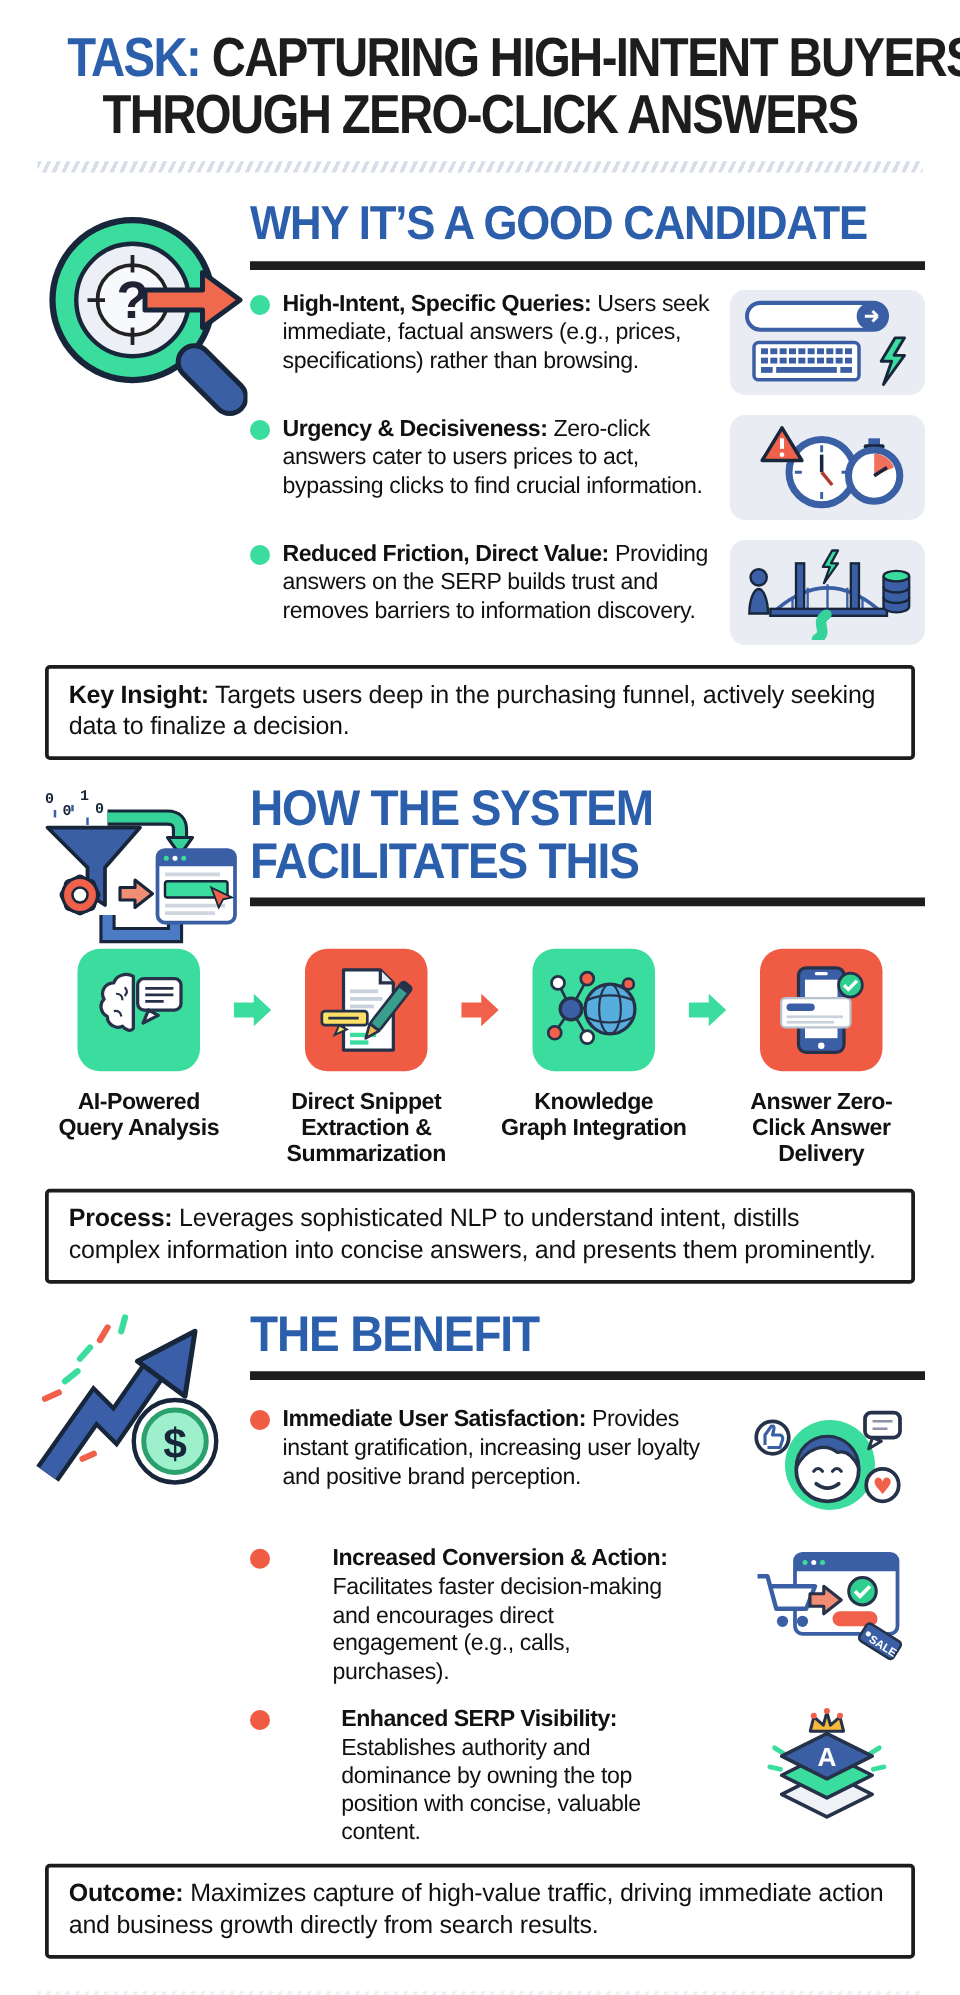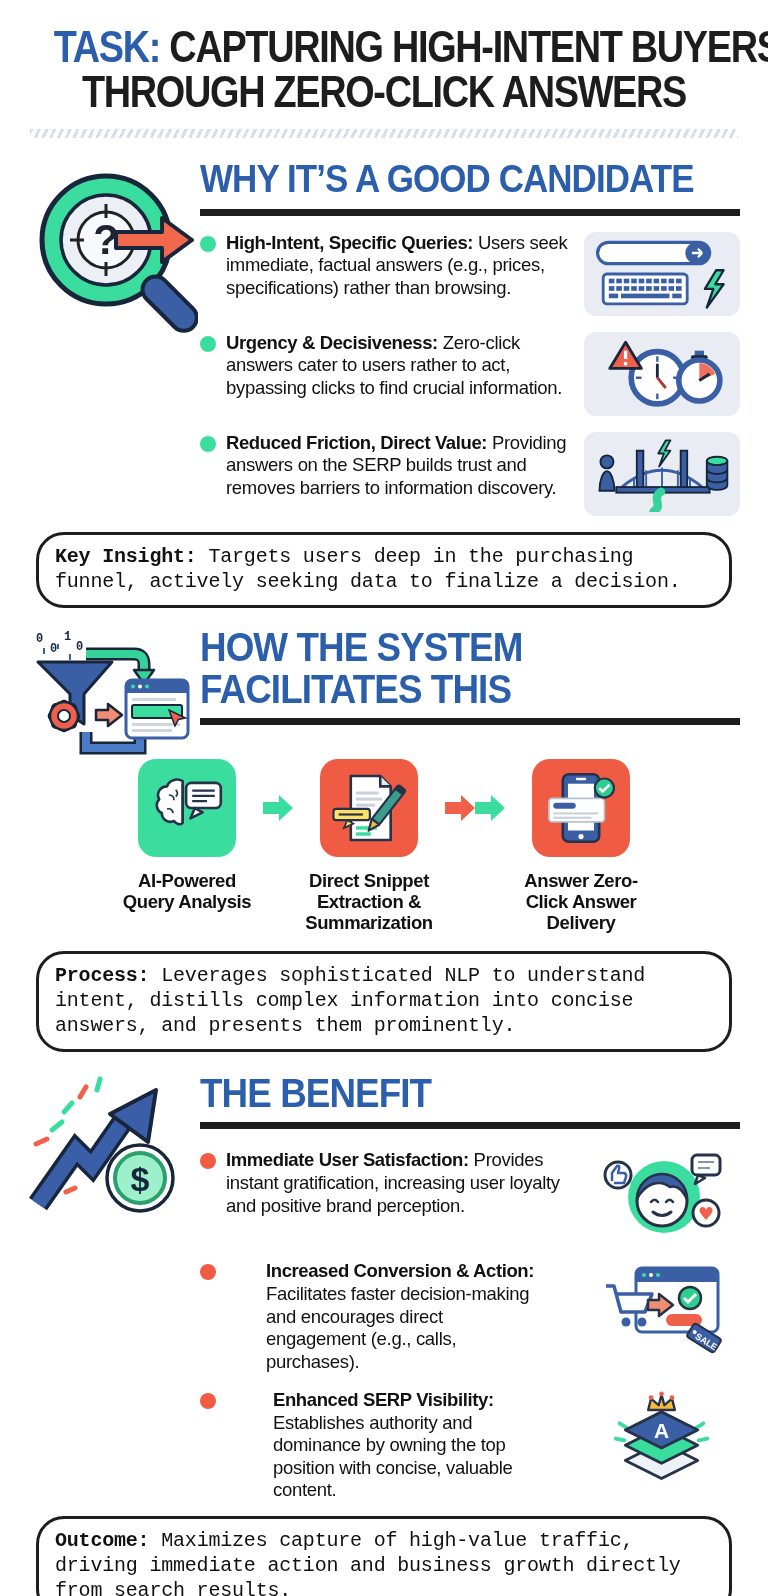--- a/index.html
+++ b/index.html
@@ -33,22 +33,22 @@
   .dot { width:16px; height:16px; border-radius:50%; flex:none; margin:4px 10px 0 0; }
   .dot.mint { background:var(--mint,#3bdd9e); }
   .dot.coral { background:var(--coral,#f05b44); }
   .btext { flex:1; font-size:18.5px; line-height:1.22; letter-spacing:-0.3px; padding-right:10px; }
   .btext b { letter-spacing:-0.4px;margin-top:48px; }
   .icon-card { flex:none; width:156px; height:84px; background:var(--icon-card-bg,#e9edf3);
                border-radius:12px; display:flex; align-items:center; justify-content:center; }
   .icon-free { flex:none; width:156px; display:flex; align-items:center; justify-content:center; }
 
   
-  .callout { border:3px solid var(--ink,#1d1d1d); border-radius:28px; margin:16px 36px 0;
-             padding:9px 16px 11px; font-size:20px; line-height:1.25; letter-spacing:-0.2px;font-family:Liberation Mono, monospace; }
+  .callout { border:3px solid var(--ink,#1d1d1d); border-radius:4px; margin:16px 36px 0;
+             padding:9px 16px 11px; font-size:20px; line-height:1.25; letter-spacing:-0.2px; }
 
   
   .steps { display:flex; justify-content:center; align-items:flex-start; margin:34px 34px 0; }
   .step { width:152px; text-align:center; }
   .step-card { width:98px; height:98px; border-radius:18px; margin:0 auto;
                display:flex; align-items:center; justify-content:center; }
   .step-card.mint { background:var(--mint,#3bdd9e); }
   .step-card.coral { background:var(--coral,#f05b44); }
   .step-label { margin-top:13px; font-weight:700; font-size:18.5px; line-height:1.15; letter-spacing:-0.4px; }
   .flow-arrow { flex:none; margin-top:34px; }
@@ -117,21 +117,21 @@
               <rect x="31" y="61" width="52" height="5"></rect>
               <rect x="86" y="61" width="10" height="5"></rect>
           </g>
           <path d="M133 36l-12 20h9l-7 20 18-25h-9l9-15Z" fill="#3bdd9e" stroke="#17263b" stroke-width="2.5" stroke-linejoin="round"></path>
         </svg>
       </span>
     </div>
 
     <div class="bullet">
       <span class="dot mint"></span>
-      <p class="btext"><b>Urgency &amp; Decisiveness:</b><span> Zero-click answers cater to users rather to act, bypassing clicks to find crucial information.</span></p>
+      <p class="btext"><b>Urgency &amp; Decisiveness:</b><span> Zero-click answers cater to users prices to act, bypassing clicks to find crucial information.</span></p>
       <span class="icon-card">
         <svg width="140" height="76" viewBox="0 0 150 80">
           <circle cx="70" cy="44" r="28" fill="#fff" stroke="#3a5fa5" stroke-width="6"></circle>
           <path d="M70 21v6M70 61v6M47 44h6M87 44h6" stroke="#3a5fa5" stroke-width="2.5"></path>
           <path d="M70 44V29" stroke="#17263b" stroke-width="3"></path>
           <path d="M70 44l9 11" stroke="#b03a2e" stroke-width="3"></path>
           <rect x="110" y="15" width="10" height="7" fill="#3a5fa5"></rect>
           <rect x="106" y="20" width="18" height="4" rx="2" fill="#17263b"></rect>
           <circle cx="115" cy="47" r="22" fill="#fff" stroke="#3a5fa5" stroke-width="6"></circle>
           <path d="M115 47V28a19 19 0 0 1 17 12Z" fill="#f0604a" opacity=".9"></path>
@@ -250,20 +250,39 @@
           <path d="M10 52.5h28" stroke="#26324a" stroke-width="2.5"></path>
           <path d="M20 59l-4 9 11-5Z" fill="#ffe066" stroke="#26324a" stroke-width="2"></path>
         </svg>
       </div>
       <div class="step-label">Direct Snippet Extraction &amp; Summarization</div>
     </div>
     <svg class="flow-arrow" width="30" height="30" viewBox="0 0 30 30">
         <path d="M0 9h16V2l14 13-14 13v-7H0Z" fill="#f0604a"></path>
       </svg>
 
+    <div class="step">
+      <div class="step-card mint">
+        <svg width="78" height="78" viewBox="0 0 90 90">
+          <g stroke="#26324a" stroke-width="2.5">
+            <path d="M24 44L12 20M24 44l15-28M24 44L9 66M24 44l15 26M24 44l36-2M60 24l16-2"></path>
+          </g>
+          <circle cx="60" cy="44" r="23" fill="#57aede" stroke="#26324a" stroke-width="3"></circle>
+          <ellipse cx="60" cy="44" rx="10" ry="23" fill="none" stroke="#26324a" stroke-width="2"></ellipse>
+          <path d="M39 36c12-6 30-6 42 0M39 52c12 6 30 6 42 0" fill="none" stroke="#26324a" stroke-width="2"></path>
+          <circle cx="24" cy="44" r="10" fill="#3a5fa5" stroke="#26324a" stroke-width="3"></circle>
+          <circle cx="12" cy="20" r="6" fill="#fff" stroke="#26324a" stroke-width="2.5"></circle>
+          <circle cx="39" cy="16" r="6" fill="#f0604a" stroke="#26324a" stroke-width="2.5"></circle>
+          <circle cx="9" cy="66" r="6" fill="#f0604a" stroke="#26324a" stroke-width="2.5"></circle>
+          <circle cx="39" cy="70" r="6" fill="#fff" stroke="#26324a" stroke-width="2.5"></circle>
+          <circle cx="77" cy="21" r="5" fill="#f0604a" stroke="#26324a" stroke-width="2.5"></circle>
+        </svg>
+      </div>
+      <div class="step-label">Knowledge Graph Integration</div>
+    </div>
     <svg class="flow-arrow" width="30" height="30" viewBox="0 0 30 30">
         <path d="M0 9h16V2l14 13-14 13v-7H0Z" fill="#3bdd9e"></path>
       </svg>
 
     <div class="step">
       <div class="step-card coral">
         <svg width="78" height="78" viewBox="0 0 90 90">
           <rect x="24" y="6" width="42" height="78" rx="7" fill="#3a5fa5" stroke="#26324a" stroke-width="3"></rect>
           <rect x="30" y="17" width="30" height="54" fill="#fff"></rect>
           <rect x="39" y="10" width="12" height="3" rx="1.5" fill="#fff"></rect>

